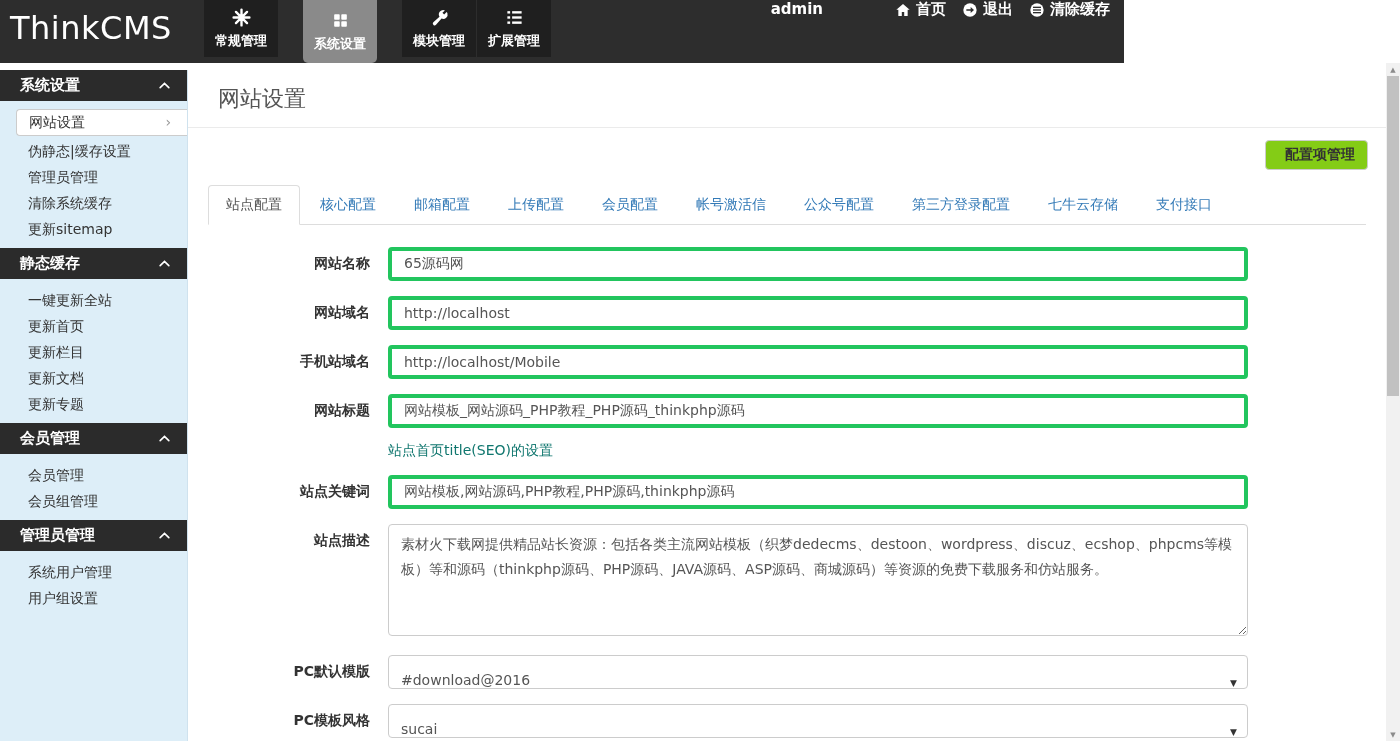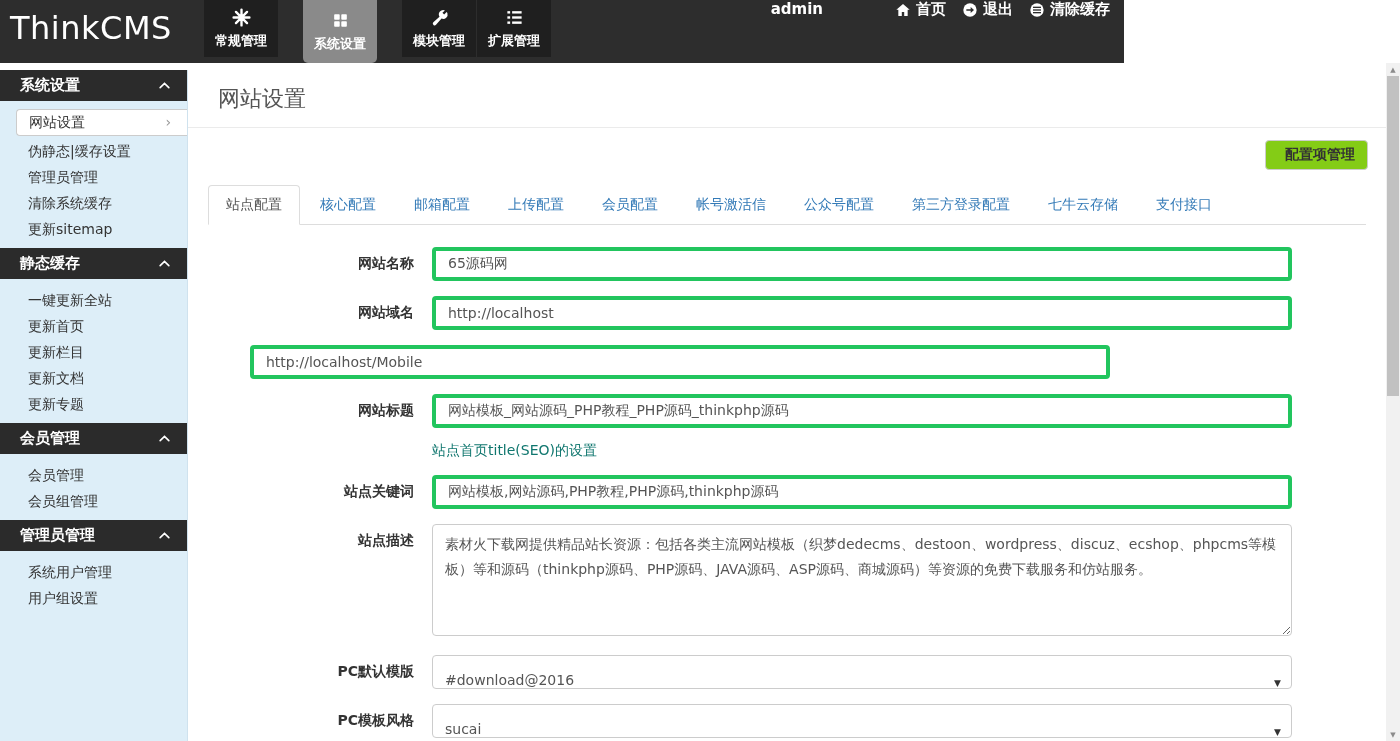--- a/index.html
+++ b/index.html
@@ -46,21 +46,21 @@
   .btn-config { position:absolute; right:18px; top:12px; display:flex; align-items:center; gap:7px;
                 background:#84cc16; border:1px solid #ccc; border-radius:4px; padding:5px 12px;
                 font-size:14px; font-weight:bold; color:#333; cursor:pointer; font-family:inherit; }
 
   .tabs { margin:17px 20px 0 20px; display:flex; border-bottom:1px solid #ddd; align-items:flex-end; }
   .tab { padding:10px 17px; font-size:14px; color:#337ab7; cursor:pointer; border:1px solid transparent;
          margin-right:2px; margin-bottom:-1px; }
   .tab.active { color:#555; background:#fff; border:1px solid #ddd; border-bottom:1px solid #fff; border-radius:4px 4px 0 0; }
 
   .settings-form { padding:22px 0 0 0; }
-  .form-row { display:flex; margin-bottom:15px;margin-left:44px; }
+  .form-row { display:flex; margin-bottom:15px; }
   .col-label { width:182px; flex:none; text-align:right; font-size:14px; font-weight:bold; color:#333; padding-top:8px; }
   .col-input { margin-left:18px; width:860px; }
   .text-input { width:100%; height:34px; border:4px solid #22c55e; border-radius:4px; padding:6px 12px;
                 font-size:14px; color:#555; font-family:inherit; background:#fff; }
   .area-input { width:100%; height:112px; border:1px solid #ccc; border-radius:4px; padding:7px 12px;
                 font-size:14px; color:#555; font-family:inherit; line-height:1.75; resize:vertical; }
   .help-text { padding-top:14px; font-size:14px; color:#0f766e; }
   .select-box { width:100%; height:34px; border:1px solid #ccc; border-radius:4px; background:#fff;
                 display:flex; align-items:flex-end; justify-content:space-between; padding:0 10px 0 12px;
                 font-size:14px; color:#555; cursor:pointer; }
@@ -247,20 +247,21 @@
   <form class="settings-form">
       <div class="form-row">
         <div class="col-label">网站名称</div>
         <div class="col-input"><input class="text-input" type="text" value="65源码网" style=""></div>
       </div>
       <div class="form-row">
         <div class="col-label">网站域名</div>
         <div class="col-input"><input class="text-input" type="text" value="http://localhost" style=""></div>
       </div>
       <div class="form-row">
+        <div class="col-label">手机站域名</div>
         <div class="col-input"><input class="text-input" type="text" value="http://localhost/Mobile" style=""></div>
       </div>
       <div class="form-row">
         <div class="col-label">网站标题</div>
         <div class="col-input"><input class="text-input" type="text" value="网站模板_网站源码_PHP教程_PHP源码_thinkphp源码" style=""><div class="help-text">站点首页title(SEO)的设置</div></div>
       </div>
       <div class="form-row">
         <div class="col-label">站点关键词</div>
         <div class="col-input"><input class="text-input" type="text" value="网站模板,网站源码,PHP教程,PHP源码,thinkphp源码" style=""></div>
       </div>

